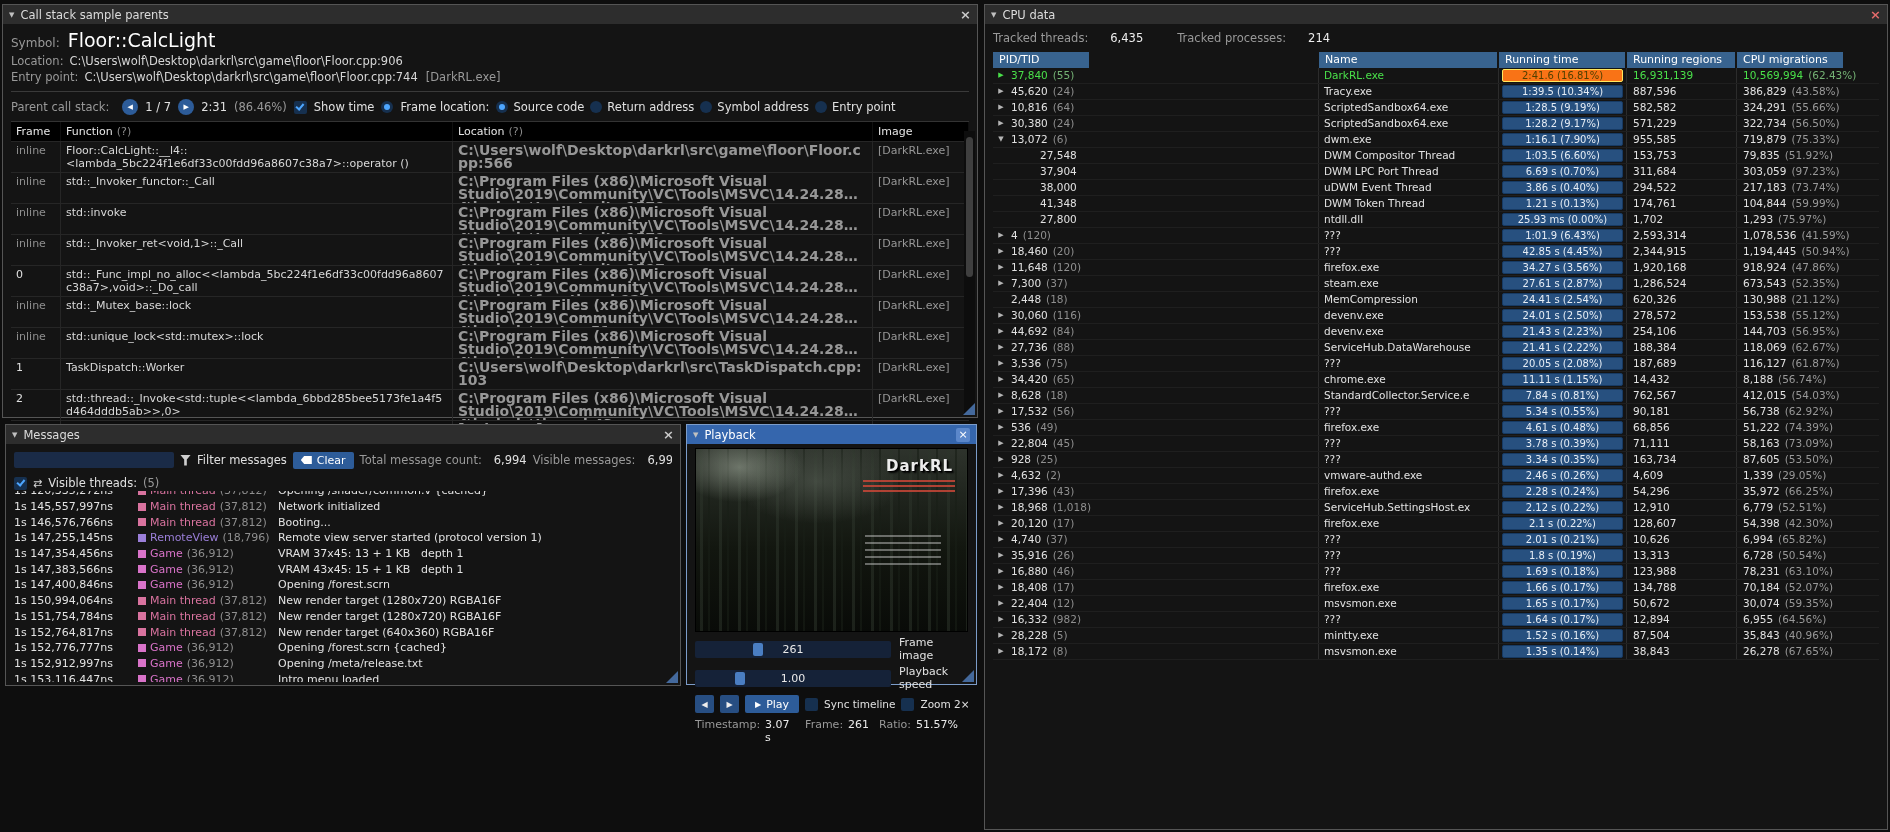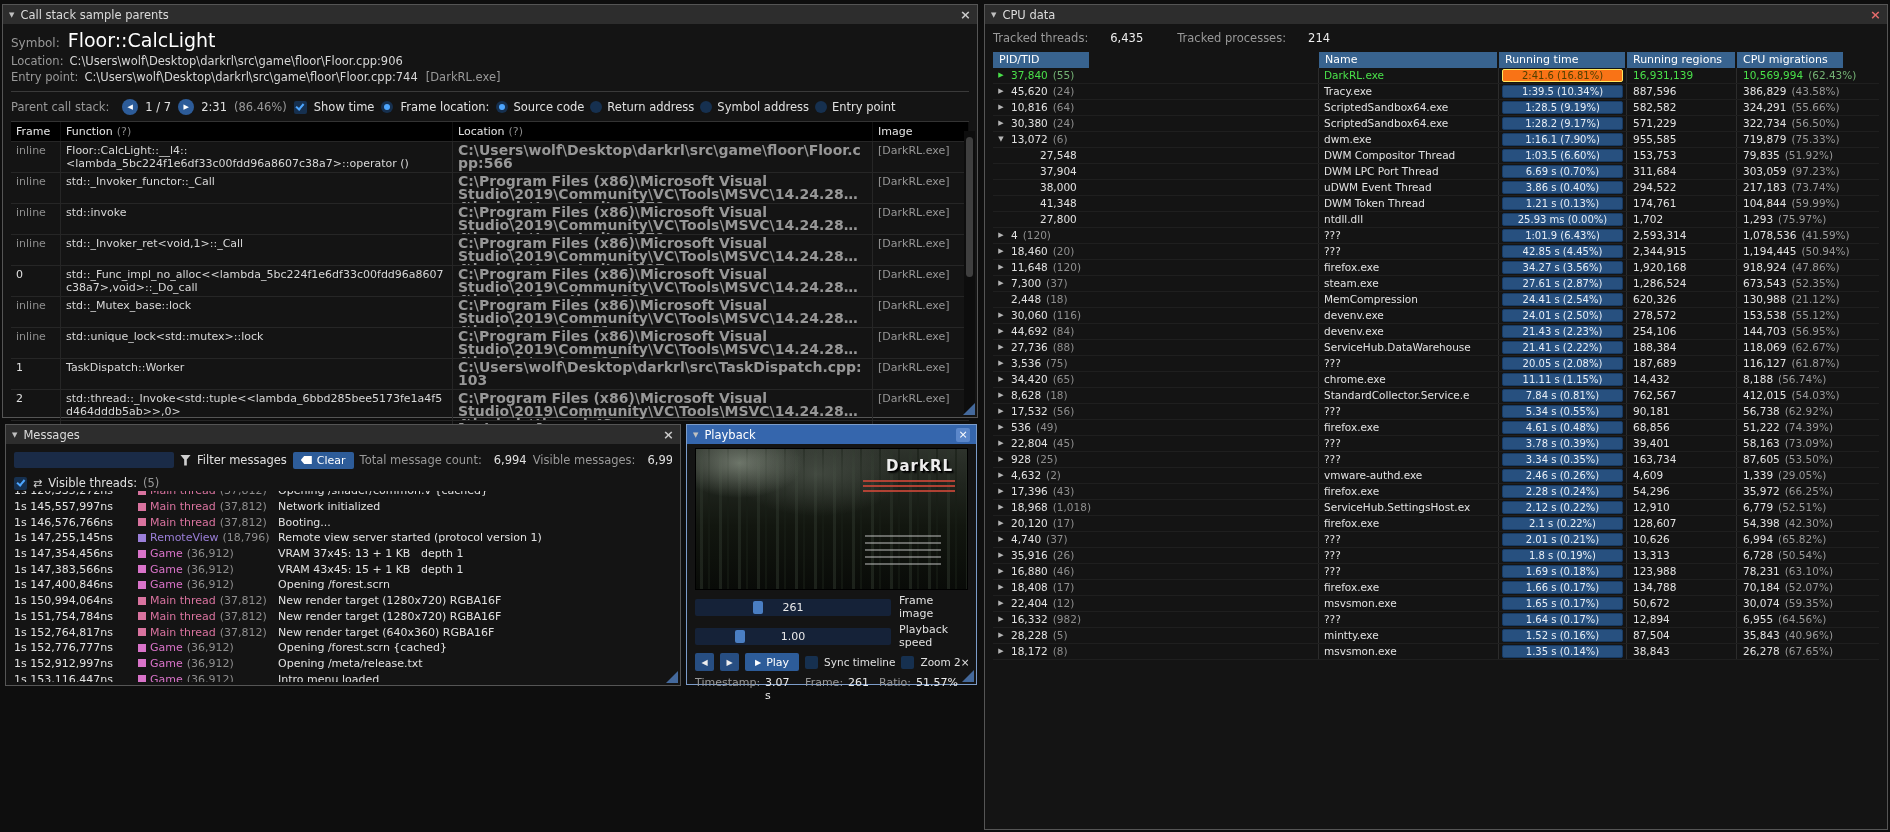--- a/index.html
+++ b/index.html
@@ -93,21 +93,21 @@
   .msg-list { position:absolute; left:8px; right:8px; top:66px; bottom:3px; overflow:hidden; font-size:11px; }
   .msg-row { display:grid; grid-template-columns:124px 140px 1fr; height:15.7px; align-items:center; }
   .msg-row:first-child { margin-top:-8px; }
   .m-time { color:#e2e2e2; overflow:hidden; white-space:nowrap; }
   .m-thread { display:flex; align-items:center; gap:4px; overflow:hidden; white-space:nowrap; }
   .sq { width:8px; height:8px; flex:0 0 auto; }
   .tid { color:#8f8f8f; }
   .m-text { color:#e2e2e2; white-space:pre; overflow:hidden; }
 
   
-  .pb-image { width:273px; height:142px; position:relative; border:1px solid #000; margin-bottom:4px; overflow:hidden;
+  .pb-image { width:273px; height:184px; position:relative; border:1px solid #000; margin-bottom:4px; overflow:hidden;
     background:
       radial-gradient(ellipse 90px 50px at 16% 10%, rgba(165,175,160,0.55), transparent 70%),
       radial-gradient(ellipse 120px 60px at 45% 18%, rgba(120,130,118,0.35), transparent 70%),
       repeating-linear-gradient(90deg, rgba(0,0,0,0) 0 4px, rgba(44,52,42,0.55) 4px 7px, rgba(0,0,0,0) 7px 12px, rgba(24,30,22,0.6) 12px 14px, rgba(0,0,0,0) 14px 19px),
       linear-gradient(180deg,#2e332c 0%,#20251e 25%,#12160f 55%,#090b08 100%); }
   .pb-logo { position:absolute; top:8px; right:14px; font-size:15px; font-weight:bold; letter-spacing:1px; color:#ececec; text-shadow:1px 1px 0 #000, 2px 2px 2px #000; }
   .red-lines { position:absolute; top:31px; right:12px; width:92px; height:13px; background:repeating-linear-gradient(180deg, rgba(200,70,55,0.85) 0 2px, transparent 2px 5px); }
   .menu-lines { position:absolute; top:86px; right:26px; width:76px; height:30px; background:repeating-linear-gradient(180deg, rgba(210,210,210,0.45) 0 2px, transparent 2px 7px); }
   .slider-row { display:flex; align-items:center; gap:8px; margin:3px 0; font-size:11px; }
   .slider { position:relative; width:196px; height:17px; background:#152238; border-radius:2px; text-align:center; line-height:17px; color:#eaeaea; flex:0 0 auto; }
@@ -568,21 +568,21 @@
         <div class="cpu-row">
           <div class="cpu-cell cell-pid">
             <span class="arrow">▶</span>
             <span class="pid-text">22,804</span>
             <span class="count">(45)</span>
           </div>
           <div class="cpu-cell cell-name">???</div>
           <div class="cpu-cell cell-time">
             <div class="time-bar">3.78 s (0.39%)</div>
           </div>
-          <div class="cpu-cell cell-reg">39,401</div>
+          <div class="cpu-cell cell-reg">71,111</div>
           <div class="cpu-cell cell-mig"><span class="mig-val">58,163</span><span class="pct">(73.09%)</span></div>
         </div>
         <div class="cpu-row">
           <div class="cpu-cell cell-pid">
             <span class="arrow">▶</span>
             <span class="pid-text">928</span>
             <span class="count">(25)</span>
           </div>
           <div class="cpu-cell cell-name">???</div>
           <div class="cpu-cell cell-time">

